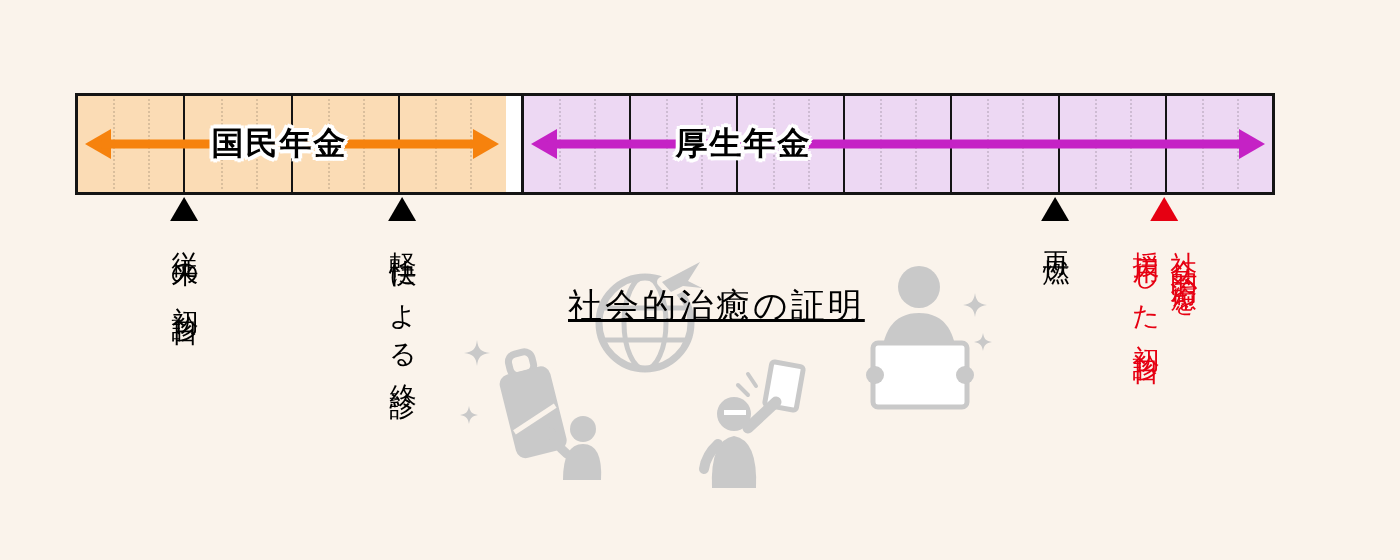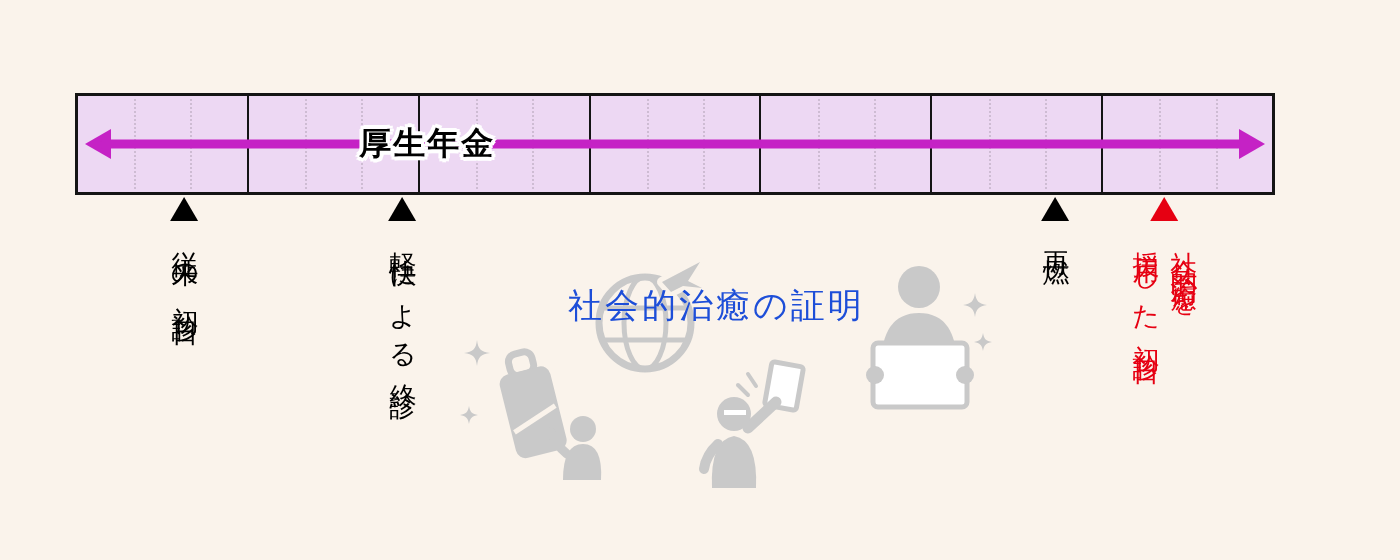--- a/index.html
+++ b/index.html
@@ -107,23 +107,35 @@
       <circle cx="64" cy="32" r="21" fill="currentColor"></circle>
       <path d="M26 112 Q26 58 64 58 Q102 58 102 112 Z" fill="currentColor"></path>
       <path d="M120 38 C121 46 124 49 132 50 C124 51 121 54 120 62 C119 54 116 51 108 50 C116 49 119 46 120 38 Z" fill="currentColor"></path>
       <path d="M128 78 C129 84 131 86 137 87 C131 88 129 90 128 96 C127 90 125 88 119 87 C125 86 127 84 128 78 Z" fill="currentColor"></path>
       <rect x="18" y="88" width="94" height="64" rx="5" fill="#ffffff" stroke="currentColor" stroke-width="5"></rect>
       <circle cx="20" cy="120" r="9" fill="currentColor"></circle>
       <circle cx="110" cy="120" r="9" fill="currentColor"></circle>
     </svg>
   </div>
 
-  <div class="caption" style="color: #1d4ed8;">社会的治癒の証明</div>
+  <div class="caption" style="color: #000000; text-decoration: underline;">社会的治癒の証明</div>
 
   <div class="bar">
+    <div class="section kokumin" style="background: rgb(251, 220, 181); flex-grow: 4;">
+      <div class="arrow" style="color: rgb(246, 130, 13);">
+        <span class="head left"></span>
+        <span class="shaft"></span>
+        <span class="head right"></span>
+        <span class="arrow-label">国民年金</span>
+      </div>
+    <div class="cell"></div>
+        <div class="cell"></div>
+        <div class="cell"></div>
+        <div class="cell"></div>
+      </div>
     <div class="section kosei" style="background: rgb(237, 216, 243); flex-grow: 7;">
       <div class="arrow" style="color: rgb(197, 34, 197);">
         <span class="head left"></span>
         <span class="shaft"></span>
         <span class="head right"></span>
         <span class="arrow-label">厚生年金</span>
       </div>
     <div class="cell"></div>
         <div class="cell"></div>
         <div class="cell"></div>

